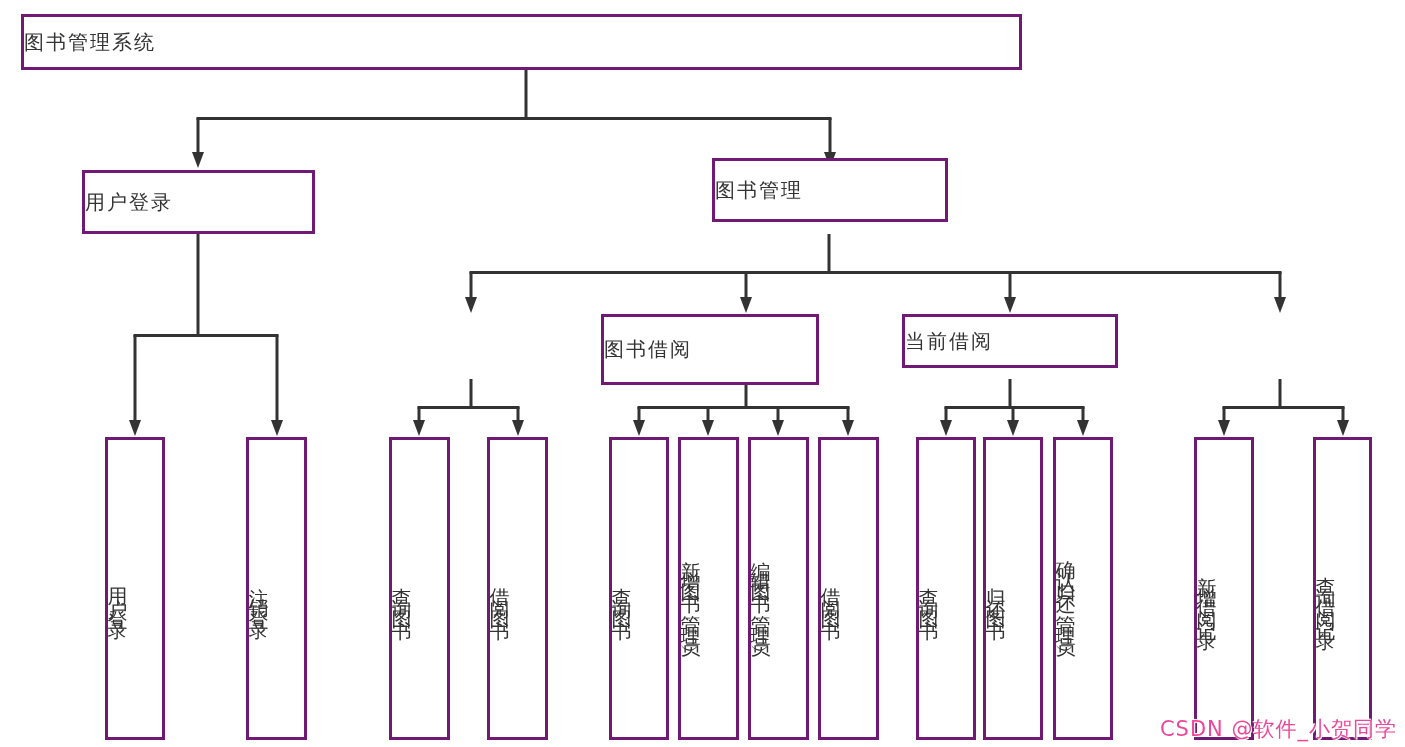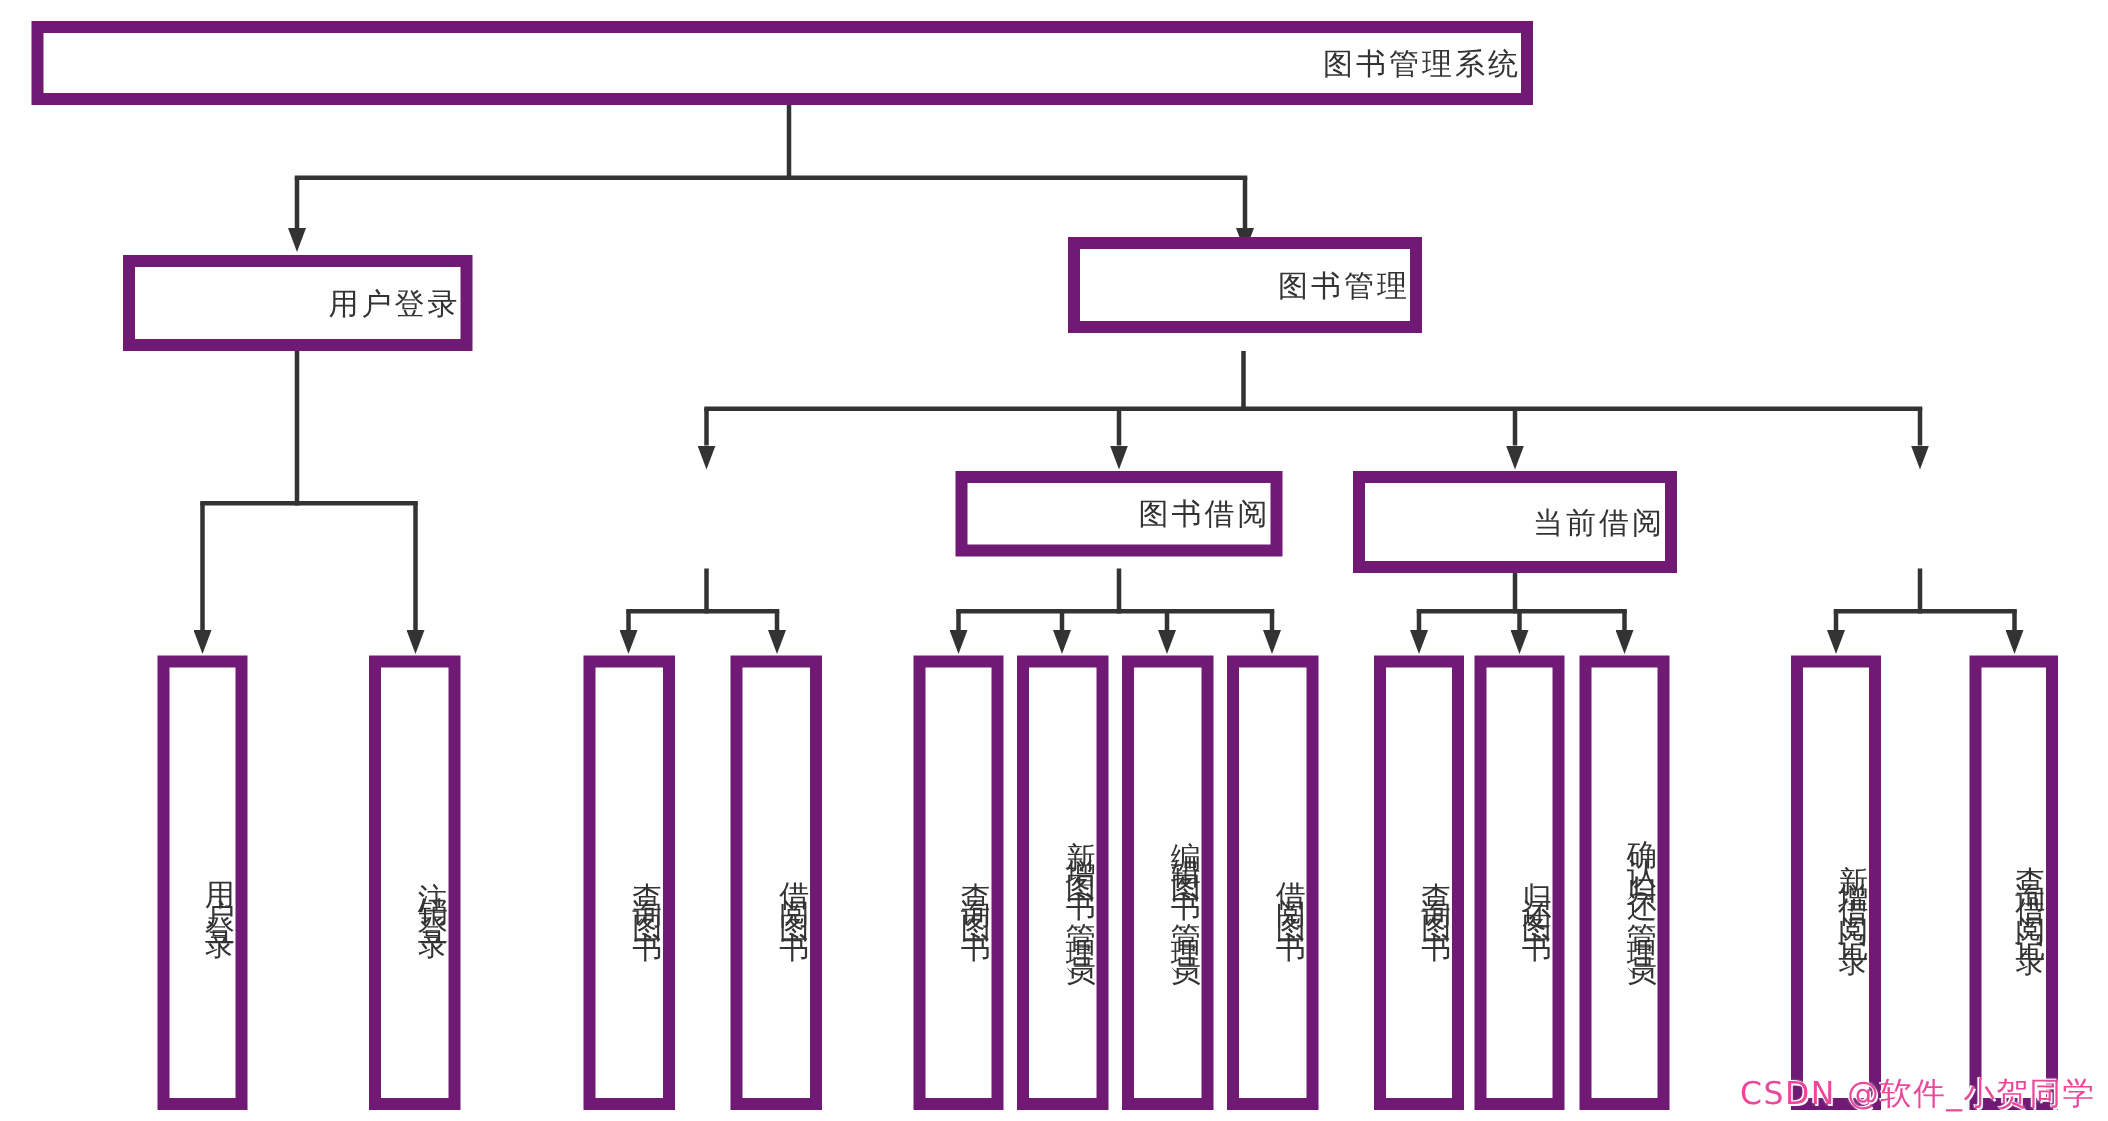--- a/index.html
+++ b/index.html
@@ -14,24 +14,24 @@
   }
   .wires {
     position: absolute;
     left: 0; top: 0;
     width: 1405px; height: 747px;
   }
   .node {
     position: absolute;
     box-sizing: border-box;
     background: #ffffff;
-    border: 8px solid #701a75;
+    border: 3px solid #701a75;
     display: flex;
     align-items: center;
-    justify-content: flex-end;
+    justify-content: flex-start;
   }
   .hl {
     font-size: 20px;
     letter-spacing: 2px;
     white-space: nowrap;
     color: #333333;
   }
   .vl {
     writing-mode: vertical-rl;
     text-orientation: mixed;
@@ -113,24 +113,24 @@
     <span class="hl">图书管理系统</span>
   </div>
 
   <div class="node" style="left:82px; top:170px; width:233px; height:64px;">
     <span class="hl">用户登录</span>
   </div>
   <div class="node" style="left:712px; top:158px; width:236px; height:64px;">
     <span class="hl">图书管理</span>
   </div>
 
-  <div class="node" style="left:637px; top:314px; width:218px; height:57px;">
+  <div class="node" style="left:601px; top:314px; width:218px; height:71px;">
     <span class="hl">图书借阅</span>
   </div>
-  <div class="node" style="left:902px; top:314px; width:216px; height:68px;">
+  <div class="node" style="left:902px; top:314px; width:216px; height:54px;">
     <span class="hl">当前借阅</span>
   </div>
 
   <div class="node" style="left:105px; top:437px; width:60px; height:303px;">
     <span class="vl">用户登录</span>
   </div>
   <div class="node" style="left:246px; top:437px; width:61px; height:303px;">
     <span class="vl">注销登录</span>
   </div>
 

